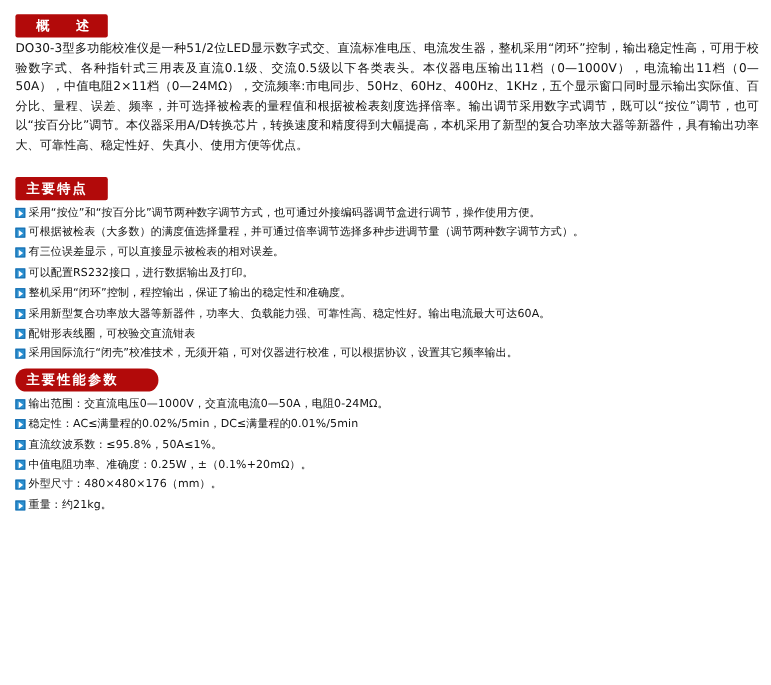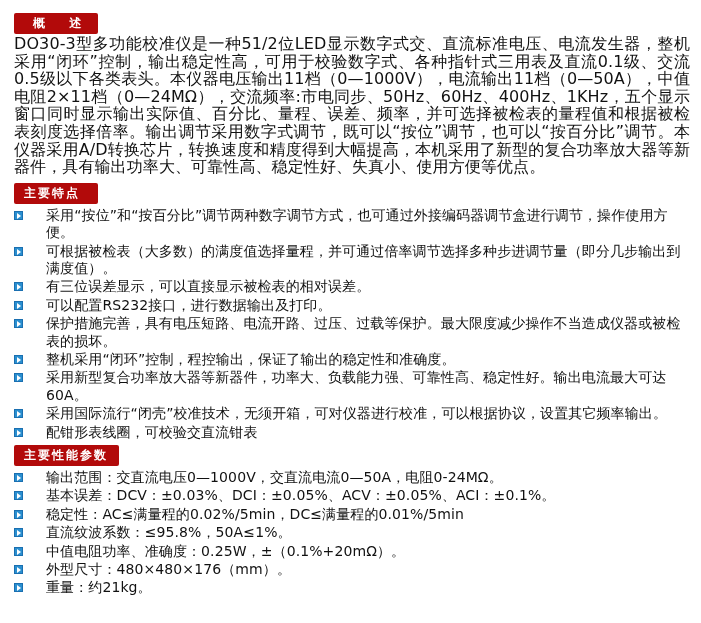--- a/index.html
+++ b/index.html
@@ -16,32 +16,32 @@
       font-size: 12px;
       font-weight: bold;
       height: 21px; line-height: 21px;
       border-radius: 2px;
       padding: 0 10px;
       box-sizing: border-box;
       letter-spacing: 2px;
     }
     .hdr-overview { width: 84px; word-spacing: 16px; padding-left: 19px; }
     .hdr-features { width: 84px; }
-    .hdr-params { width: 105px; }
+    .hdr-params { width: 130px; border-radius: 10px; }
     .para {
-      font-size: 16px; line-height: 17.6px;
-      margin: 1px 0 6px 0;
+      font-size: 11px; line-height: 17.6px;
+      margin: 1px 0 19px 0;
       text-align: justify;
       letter-spacing: 0.1px;
     }
     ul.list { list-style: none; margin: 3px 0 3px 0; padding: 0; }
     ul.list li {
       position: relative;
-      padding-left: 32px;
-      font-size: 14px; line-height: 17.4px;
+      padding-left: 12px;
+      font-size: 10px; line-height: 17.4px;
       letter-spacing: 0.1px;
       margin-bottom: 1px;
     }
     .bullet {
       position: absolute; left: 0; top: 4px;
       width: 9px; height: 9px;
       background: #2a8fd0;
       border: 1px solid #1a6fb0;
       box-sizing: border-box;
     }
@@ -57,34 +57,33 @@
 <body>
 
 <div class="page">
 
   <div class="section-header hdr-overview">概 述</div>
   <p class="para">DO30-3型多功能校准仪是一种51/2位LED显示数字式交、直流标准电压、电流发生器，整机采用“闭环”控制，输出稳定性高，可用于校验数字式、各种指针式三用表及直流0.1级、交流0.5级以下各类表头。本仪器电压输出11档（0—1000V），电流输出11档（0—50A），中值电阻2×11档（0—24MΩ），交流频率:市电同步、50Hz、60Hz、400Hz、1KHz，五个显示窗口同时显示输出实际值、百分比、量程、误差、频率，并可选择被检表的量程值和根据被检表刻度选择倍率。输出调节采用数字式调节，既可以“按位”调节，也可以“按百分比”调节。本仪器采用A/D转换芯片，转换速度和精度得到大幅提高，本机采用了新型的复合功率放大器等新器件，具有输出功率大、可靠性高、稳定性好、失真小、使用方便等优点。</p>
 
   <div class="section-header hdr-features">主要特点</div>
   <ul class="list">
     <li><span class="bullet"></span><span>采用“按位”和“按百分比”调节两种数字调节方式，也可通过外接编码器调节盒进行调节，操作使用方便。</span></li>
-    <li><span class="bullet"></span><span>可根据被检表（大多数）的满度值选择量程，并可通过倍率调节选择多种步进调节量（即分几步输出到满度值）。</span></li>
+    <li><span class="bullet"></span><span>可根据被检表（大多数）的满度值选择量程，并可通过倍率调节选择多种步进调节量（调节两种数字调节方式）。</span></li>
     <li><span class="bullet"></span><span>有三位误差显示，可以直接显示被检表的相对误差。</span></li>
     <li><span class="bullet"></span><span>可以配置RS232接口，进行数据输出及打印。</span></li>
-    <li><span class="bullet"></span><span>保护措施完善，具有电压短路、电流开路、过压、过载等保护。最大限度减少操作不当造成仪器或被检表的损坏。</span></li>
     <li><span class="bullet"></span><span>整机采用“闭环”控制，程控输出，保证了输出的稳定性和准确度。</span></li>
     <li><span class="bullet"></span><span>采用新型复合功率放大器等新器件，功率大、负载能力强、可靠性高、稳定性好。输出电流最大可达60A。</span></li>
+    <li><span class="bullet"></span><span>配钳形表线圈，可校验交直流钳表</span></li>
     <li><span class="bullet"></span><span>采用国际流行“闭壳”校准技术，无须开箱，可对仪器进行校准，可以根据协议，设置其它频率输出。</span></li>
-    <li><span class="bullet"></span><span>配钳形表线圈，可校验交直流钳表</span></li>
   </ul>
 
   <div class="section-header hdr-params">主要性能参数</div>
   <ul class="list">
     <li><span class="bullet"></span><span>输出范围：交直流电压0—1000V，交直流电流0—50A，电阻0-24MΩ。</span></li>
-    <li><span class="bullet"></span><span>基本误差：DCV：±0.03%、DCI：±0.05%、ACV：±0.05%、ACI：±0.1%。</span></li>
+    <li><span class="bullet"></span></li>
     <li><span class="bullet"></span><span>稳定性：AC≤满量程的0.02%/5min，DC≤满量程的0.01%/5min</span></li>
     <li><span class="bullet"></span></li>
     <li><span class="bullet"></span><span>直流纹波系数：≤95.8%，50A≤1%。</span></li>
     <li><span class="bullet"></span><span>中值电阻功率、准确度：0.25W，±（0.1%+20mΩ）。</span></li>
     <li><span class="bullet"></span><span>外型尺寸：480×480×176（mm）。</span></li>
     <li><span class="bullet"></span><span>重量：约21kg。</span></li>
   </ul>
 
 </div>
 

